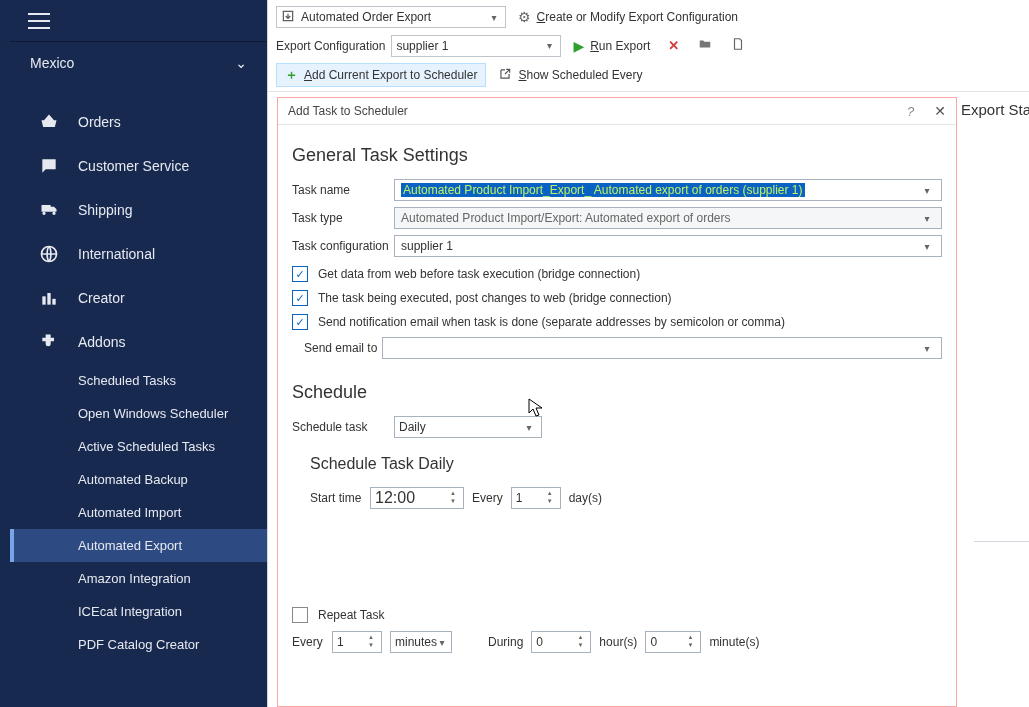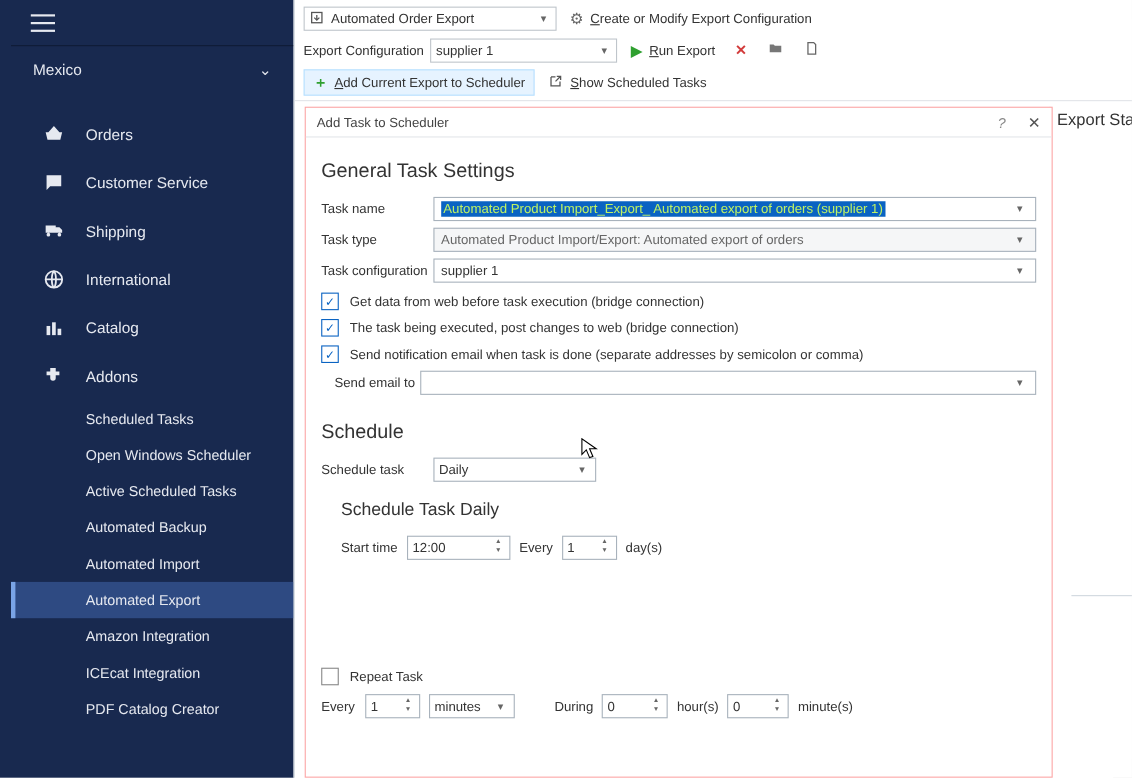--- a/index.html
+++ b/index.html
@@ -125,21 +125,21 @@
     <span>International</span>
   </div>
   <div class="nav-item">
     <span class="ico">
         <svg width="20" height="20" viewBox="0 0 24 24" fill="#e6e9f0">
           <rect x="4" y="10" width="4" height="10"></rect>
           <rect x="10" y="6" width="4" height="14"></rect>
           <rect x="16" y="13" width="4" height="7"></rect>
         </svg>
       </span>
-    <span>Catalog</span>
+    <span>Creator</span>
   </div>
   <div class="nav-item">
     <span class="ico">
         <svg width="20" height="20" viewBox="0 0 24 24" fill="#e6e9f0">
           <path d="M10 3h4v4h4v4h-4v3a3 3 0 01-6 0v-3H4V7h4V3h2z"></path>
         </svg>
       </span>
     <span>Addons</span>
   </div>
 
@@ -214,21 +214,21 @@
     </div>
     <div class="toolbar-row">
       <div class="add-sched">
         <span style="color:#2fa030;font-weight:bold">＋</span>
         <span style="font-size:12px;text-decoration:underline;text-decoration-color:transparent"><span style="text-decoration:underline">A</span><span></span><span>dd Current Export to Scheduler</span></span>
       </div>
       <div class="icon-btn">
         <span><svg width="14" height="14" viewBox="0 0 24 24" fill="none" stroke="#555" stroke-width="2">
               <path d="M5 5h7M5 5v14h14v-7M12 12l8-8M14 4h6v6"></path>
             </svg></span>
-        <span style="font-size:12px"><span style="text-decoration:underline">S</span><span>how Scheduled Tasks</span></span>
+        <span style="font-size:12px"><span style="text-decoration:underline">S</span><span>how Scheduled Every</span></span>
       </div>
     </div>
   </div>
 </div>
 
 <div class="right-col">
   <span>Export Stat</span>
 </div>
 <div class="right-block"></div>
 <div class="right-mid"></div>
@@ -296,21 +296,21 @@
         <span style="flex:1;font-size:12px">Daily</span>
         <span class="dd-arrow">▾</span>
       </div>
     </div>
 
     <div class="schedule-sub">
       <div class="schedule-sub-h">Schedule Task Daily</div>
       <div class="sub-row">
         <span style="width:52px">Start time</span>
         <div class="small-combo" style="width:94px">
-          <span style="flex:1;font-size:12px">12:00</span>
+          <span style="flex:1;font-size:16px">12:00</span>
           <span class="spin-arrows">
               <span>▲</span>
               <span>▼</span>
             </span>
         </div>
         <span>Every</span>
         <div class="small-combo" style="width:50px">
           <span style="flex:1;font-size:12px">1</span>
           <span class="spin-arrows">
               <span>▲</span>
@@ -329,21 +329,21 @@
     </div>
     <div class="sub-row" style="margin-top:4px">
       <span style="width:32px">Every</span>
       <div class="small-combo" style="width:50px">
         <span style="flex:1;font-size:12px">1</span>
         <span class="spin-arrows">
             <span>▲</span>
             <span>▼</span>
           </span>
       </div>
-      <div class="small-combo" style="width:78px">
+      <div class="small-combo" style="width:62px">
         <span style="flex:1;font-size:12px">minutes</span>
         <span class="dd-arrow">▾</span>
       </div>
       <span style="width:20px"></span>
       <span>During</span>
       <div class="small-combo" style="width:60px">
         <span style="flex:1;font-size:12px">0</span>
         <span class="spin-arrows">
             <span>▲</span>
             <span>▼</span>

